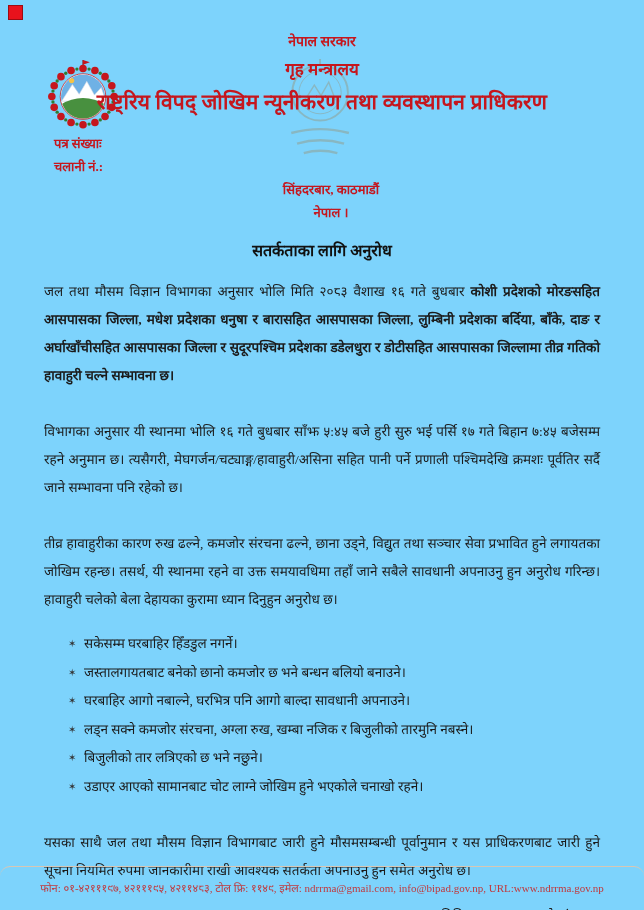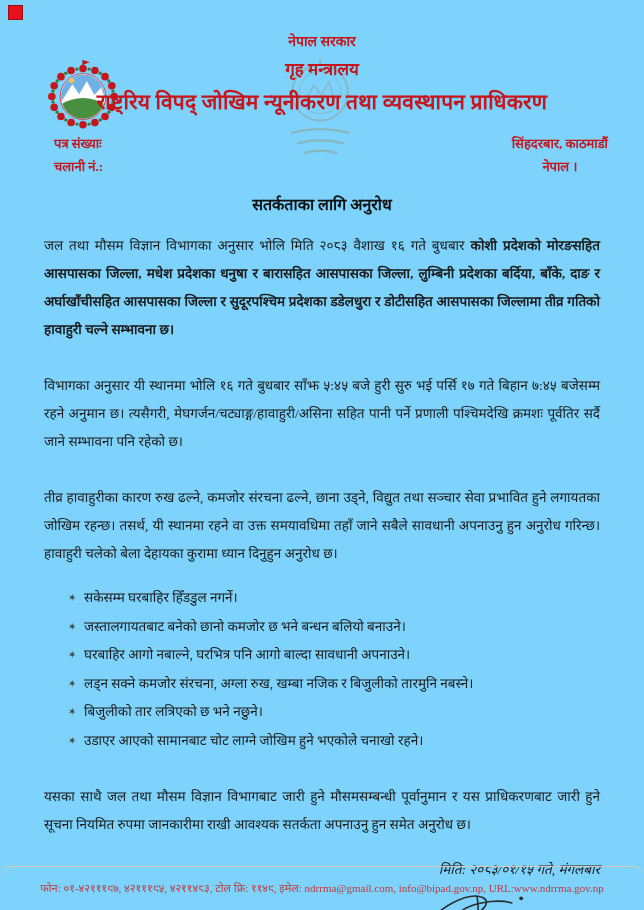--- a/index.html
+++ b/index.html
@@ -26,21 +26,21 @@
     width:96px; height:106px; opacity:.33; z-index:0; pointer-events:none;
   }
   .h-gov, .h-min, .h-auth{ position:relative; z-index:1; color:#c5161d; font-weight:bold; }
   .h-gov { font-size:14px; }
   .h-min { font-size:17px; margin-top:7px; }
   .h-auth{ font-size:21px; margin-top:7px; letter-spacing:.2px; }
   
   .meta-row{
     display:flex; justify-content:space-between;
     padding:17px 36px 0 54px;
-    color:#c5161d; font-weight:bold; font-size:13px;
+    color:#c5161d; font-weight:bold; font-size:13px;flex-direction:column;
   }
   .meta-left div{ line-height:23px; }
   .meta-right{ text-align:center; line-height:23px; }
   
   .subject{
     text-align:center; font-weight:bold; font-size:16px;
     color:#111; margin-top:15px;
   }
   
   main{ padding:0 44px; font-size:13.5px; color:#1b1b1b; }

